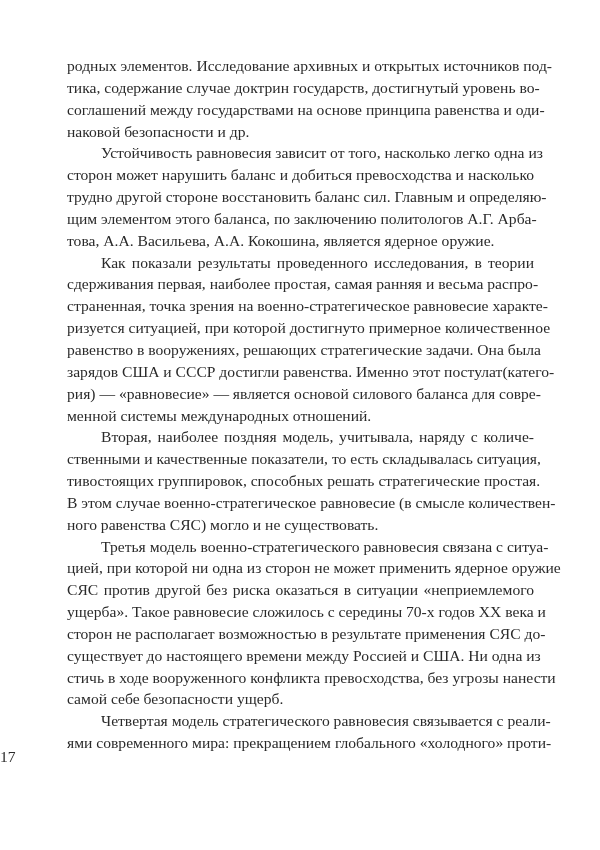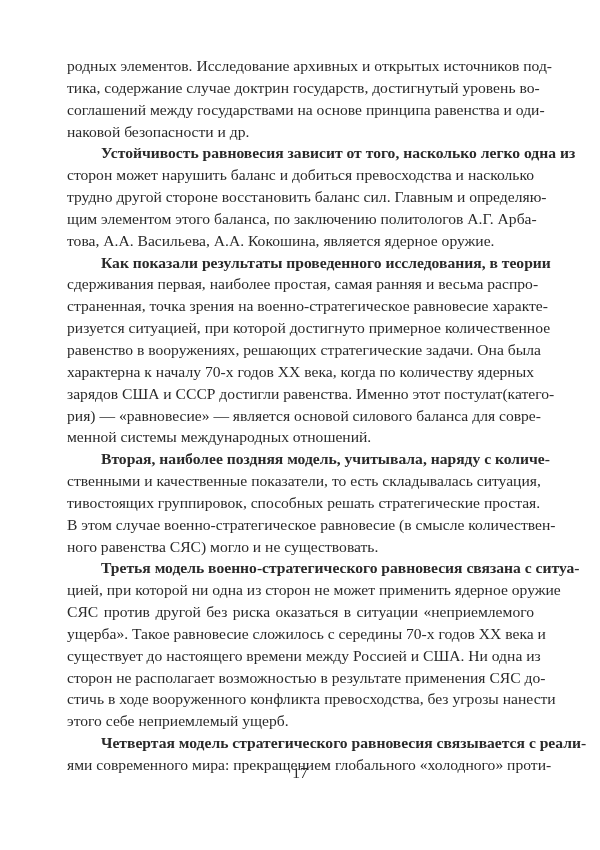--- a/index.html
+++ b/index.html
@@ -35,28 +35,26 @@
     text-align-last: justify;
     white-space: nowrap;
     height: 21.85px;
     overflow: visible;
   }
   .line.last {
     text-align-last: left;
   }
   .line.first {
     padding-left: 34px;
-    font-weight: bold;
   }
   .page-number {
     position: absolute;
     left: 0;
     width: 600px;
-    top: 764px;
-    text-align: center;
+    top: 748px;
     font-size: 15.6px;
     color: #2a2a2a;
   }
 </style>
 </head>
 <body>
 
 <div class="page">
 
   <div class="para">
@@ -73,43 +71,42 @@
     <span class="line">щим элементом этого баланса, по заключению политологов А.Г. Арба-</span>
     <span class="line last">това, А.А. Васильева, А.А. Кокошина, является ядерное оружие.</span>
   </div>
 
   <div class="para">
     <span class="line first">Как показали результаты проведенного исследования, в теории</span>
     <span class="line">сдерживания первая, наиболее простая, самая ранняя и весьма распро-</span>
     <span class="line">страненная, точка зрения на военно-стратегическое равновесие характе-</span>
     <span class="line">ризуется ситуацией, при которой достигнуто примерное количественное</span>
     <span class="line">равенство в вооружениях, решающих стратегические задачи. Она была</span>
-    <span class="line">характерна к началу 70-х годов XX века, когда по количеству ядерных</span>
     <span class="line">зарядов США и СССР достигли равенства. Именно этот постулат(катего-</span>
     <span class="line">рия) — «равновесие» — является основой силового баланса для совре-</span>
     <span class="line last">менной системы международных отношений.</span>
   </div>
 
   <div class="para">
     <span class="line first">Вторая, наиболее поздняя модель, учитывала, наряду с количе-</span>
     <span class="line">ственными и качественные показатели, то есть складывалась ситуация,</span>
     <span class="line">тивостоящих группировок, способных решать стратегические простая.</span>
     <span class="line">В этом случае военно-стратегическое равновесие (в смысле количествен-</span>
     <span class="line last">ного равенства СЯС) могло и не существовать.</span>
   </div>
 
   <div class="para">
     <span class="line first">Третья модель военно-стратегического равновесия связана с ситуа-</span>
     <span class="line">цией, при которой ни одна из сторон не может применить ядерное оружие</span>
     <span class="line">СЯС против другой без риска оказаться в ситуации «неприемлемого</span>
     <span class="line">ущерба». Такое равновесие сложилось с середины 70-х годов XX века и</span>
+    <span class="line">сторон не располагает возможностью в результате применения СЯС до-</span>
     <span class="line">существует до настоящего времени между Россией и США. Ни одна из</span>
-    <span class="line">сторон не располагает возможностью в результате применения СЯС до-</span>
     <span class="line">стичь в ходе вооруженного конфликта превосходства, без угрозы нанести</span>
-    <span class="line last">этого себе неприемлемый ущерб.</span>
+    <span class="line last">самой себе безопасности ущерб.</span>
   </div>
 
   <div class="para">
     <span class="line first">Четвертая модель стратегического равновесия связывается с реали-</span>
     <span class="line">ями современного мира: прекращением глобального «холодного» проти-</span>
   </div>
 
 </div>
 
 <div class="page-number">17</div>

